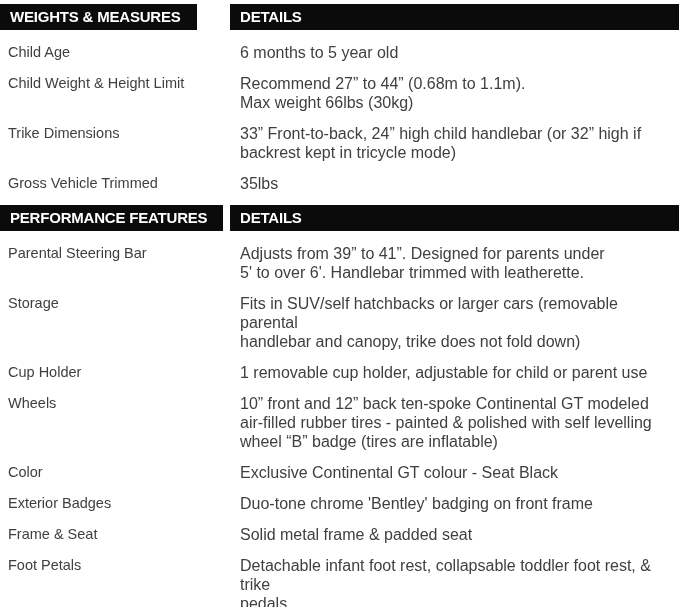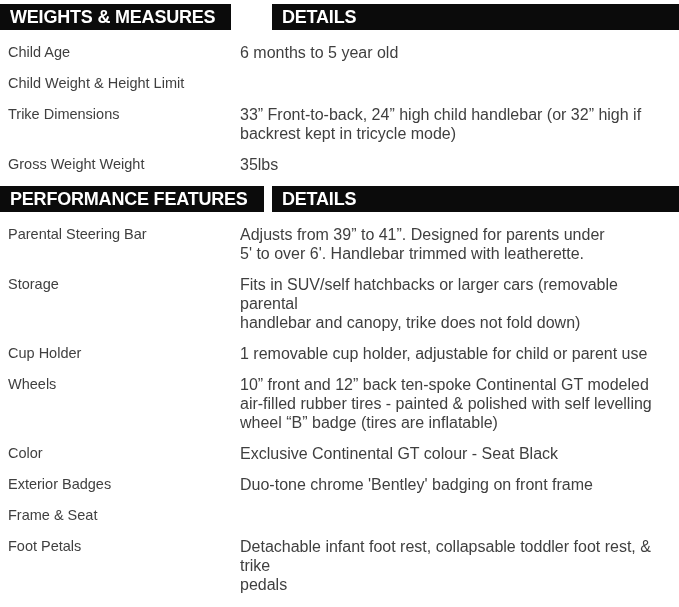--- a/index.html
+++ b/index.html
@@ -20,34 +20,33 @@
   .header-row {
     display: grid;
     grid-template-columns: 230px 1fr;
     margin-bottom: 13px;
     align-items: start;
   }
   .hbar {
     background: #0b0b0b;
     color: #ffffff;
     font-weight: 700;
-    font-size: 18px;
+    font-size: 15px;
     letter-spacing: -0.2px;
     line-height: 26px;
     height: 26px;
     white-space: nowrap;
   }
   .hbar-left {
     display: inline-block;
     padding: 0 16px 0 10px;
   }
   .hbar-right {
     display: block;
     padding: 0 0 0 10px;
-    margin-left: 42px;
   }
   .spec-row {
     display: grid;
     grid-template-columns: 230px 1fr;
     margin-bottom: 12px;
     align-items: start;
   }
   .spec-label {
     padding-left: 8px;
     font-size: 14.5px;
@@ -77,28 +76,30 @@
         <span class="hbar hbar-right">DETAILS</span>
       </div>
     </div>
 
     <div class="spec-row">
       <div class="spec-label">Child Age</div>
       <div class="spec-details">6 months to 5 year old</div>
     </div>
     <div class="spec-row">
       <div class="spec-label">Child Weight &amp; Height Limit</div>
+      <div class="spec-details">Recommend 27” to 44” (0.68m to 1.1m).
+Max weight 66lbs (30kg)</div>
     </div>
     <div class="spec-row">
       <div class="spec-label">Trike Dimensions</div>
       <div class="spec-details">33” Front-to-back, 24” high child handlebar (or 32” high if
 backrest kept in tricycle mode)</div>
     </div>
     <div class="spec-row">
-      <div class="spec-label">Gross Weight Weight</div>
+      <div class="spec-label">Gross Vehicle Trimmed</div>
       <div class="spec-details">35lbs</div>
     </div>
   </section>
 
   <section>
     <div class="header-row">
       <div>
         <span class="hbar hbar-left">PERFORMANCE FEATURES</span>
       </div>
       <div>
@@ -129,20 +130,21 @@
     <div class="spec-row">
       <div class="spec-label">Color</div>
       <div class="spec-details">Exclusive Continental GT colour - Seat Black</div>
     </div>
     <div class="spec-row">
       <div class="spec-label">Exterior Badges</div>
       <div class="spec-details">Duo-tone chrome 'Bentley' badging on front frame</div>
     </div>
     <div class="spec-row">
       <div class="spec-label">Frame &amp; Seat</div>
+      <div class="spec-details">Solid metal frame &amp; padded seat</div>
     </div>
     <div class="spec-row">
       <div class="spec-label">Foot Petals</div>
       <div class="spec-details">Detachable infant foot rest, collapsable toddler foot rest, &amp; trike
 pedals</div>
     </div>
   </section>
 
 </div>
 

